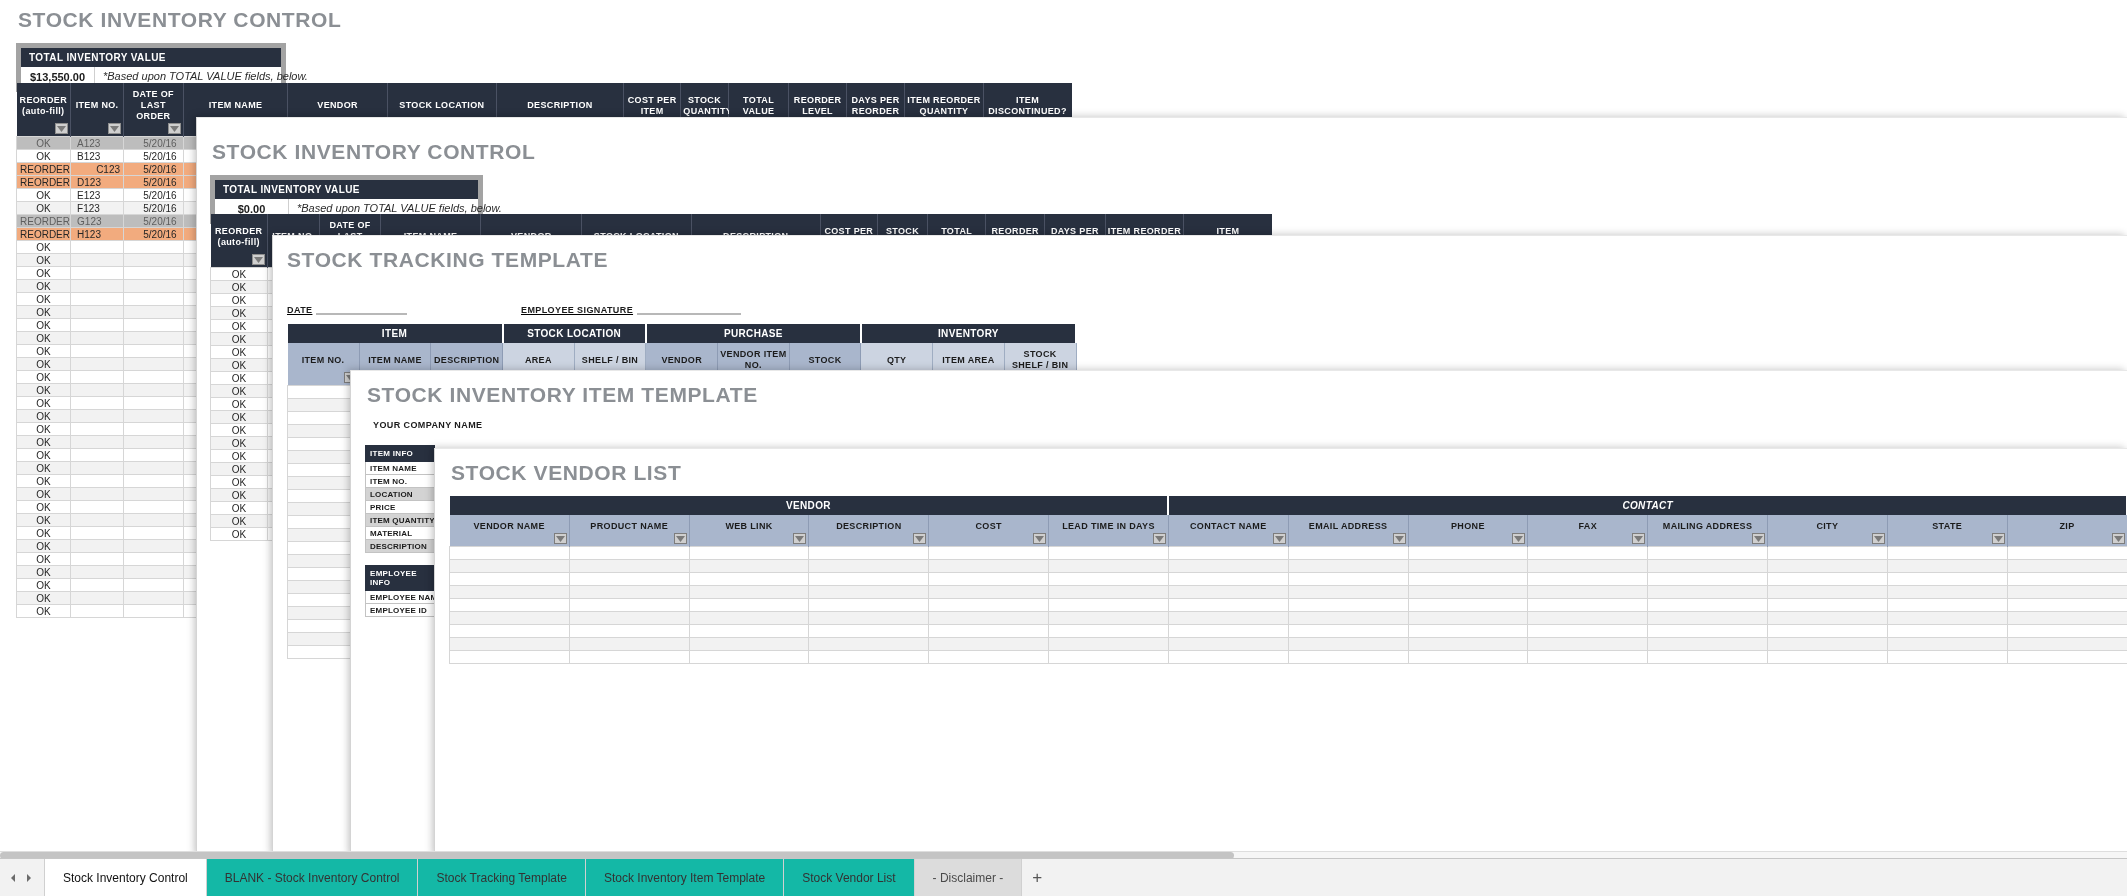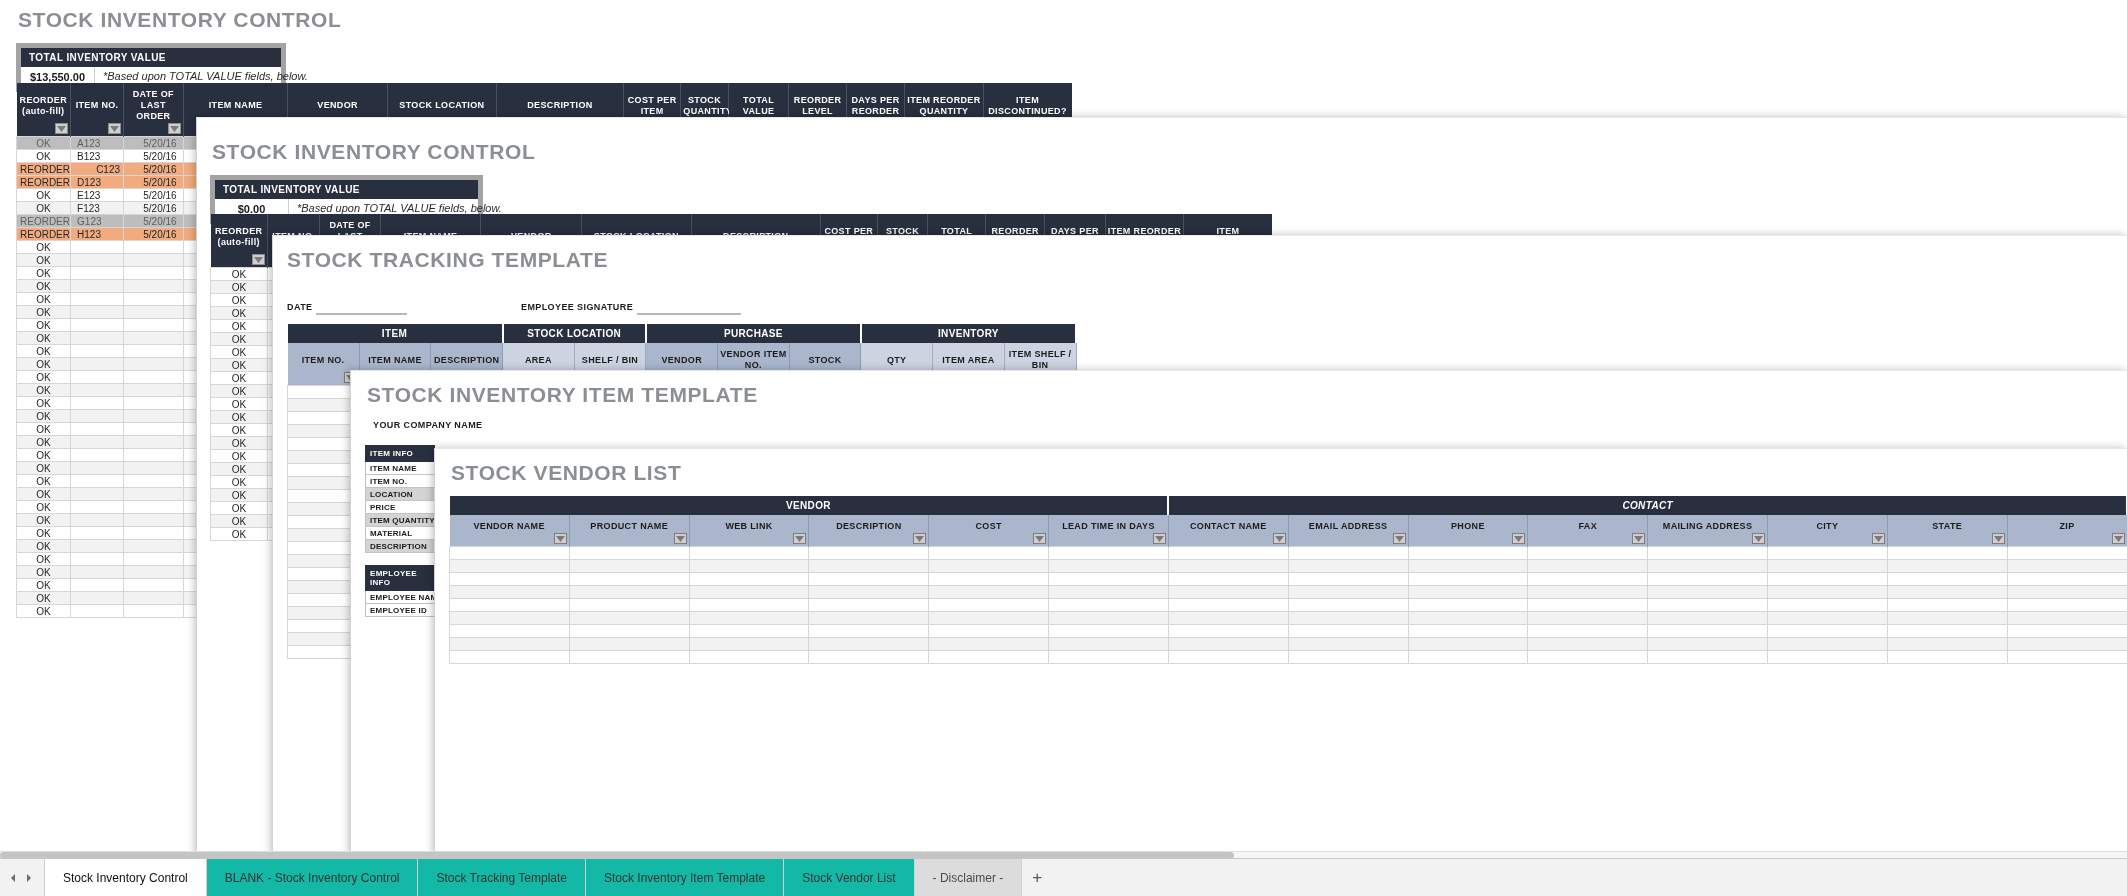--- a/index.html
+++ b/index.html
@@ -86,21 +86,21 @@
     font-size:9px;
   }
   table.grid th.blue-lt { background:#ccd4e1; color:#1b1b1b; border-right:1px solid #9fadc2; }
   table.grid th.group {
     background:#28303f; color:#fff; padding:4px 2px; font-size:10px;
     border-right:2px solid #ffffff;
   }
   table.grid th.blue .fbtn, table.grid th.blue-lt .fbtn { background:#cfcfcf; border-color:#7d7d7d; }
 
   
-  .uline-wrap { display:flex; align-items:flex-start; }
+  .uline-wrap { display:flex; align-items:flex-end;text-decoration:underline; }
   .uline-label { font-size:9px; font-weight:bold; color:#1b1b1b; letter-spacing:.4px; margin-right:4px; }
   .uline { border-bottom:2px solid #b8b8b8; height:13px; }
 
   
   .infopanel { width:70px; }
   .info-head {
     background:#28303f; color:#fff; font-weight:bold; font-size:8px;
     letter-spacing:.3px; padding:3px 4px; border:1px solid #28303f;
   }
   .info-row {
@@ -1321,21 +1321,21 @@
             <th class="blue-lt" style="width:38px"><span>QTY</span><span class="fbtn">
                 <svg width="9" height="6" viewBox="0 0 9 6">
                   <path d="M0 0 L9 0 L4.5 6 Z" fill="#7a7a7a"></path>
                 </svg>
               </span></th>
             <th class="blue-lt" style="width:83px"><span>ITEM AREA</span><span class="fbtn">
                 <svg width="9" height="6" viewBox="0 0 9 6">
                   <path d="M0 0 L9 0 L4.5 6 Z" fill="#7a7a7a"></path>
                 </svg>
               </span></th>
-            <th class="blue-lt" style="width:80px"><span>ITEM SHELF / BIN</span><span class="fbtn">
+            <th class="blue-lt" style="width:80px"><span>STOCK SHELF / BIN</span><span class="fbtn">
                 <svg width="9" height="6" viewBox="0 0 9 6">
                   <path d="M0 0 L9 0 L4.5 6 Z" fill="#7a7a7a"></path>
                 </svg>
               </span></th>
           </tr>
         </thead>
         <tbody>
           <tr class="">
             <td></td>
             <td></td>

